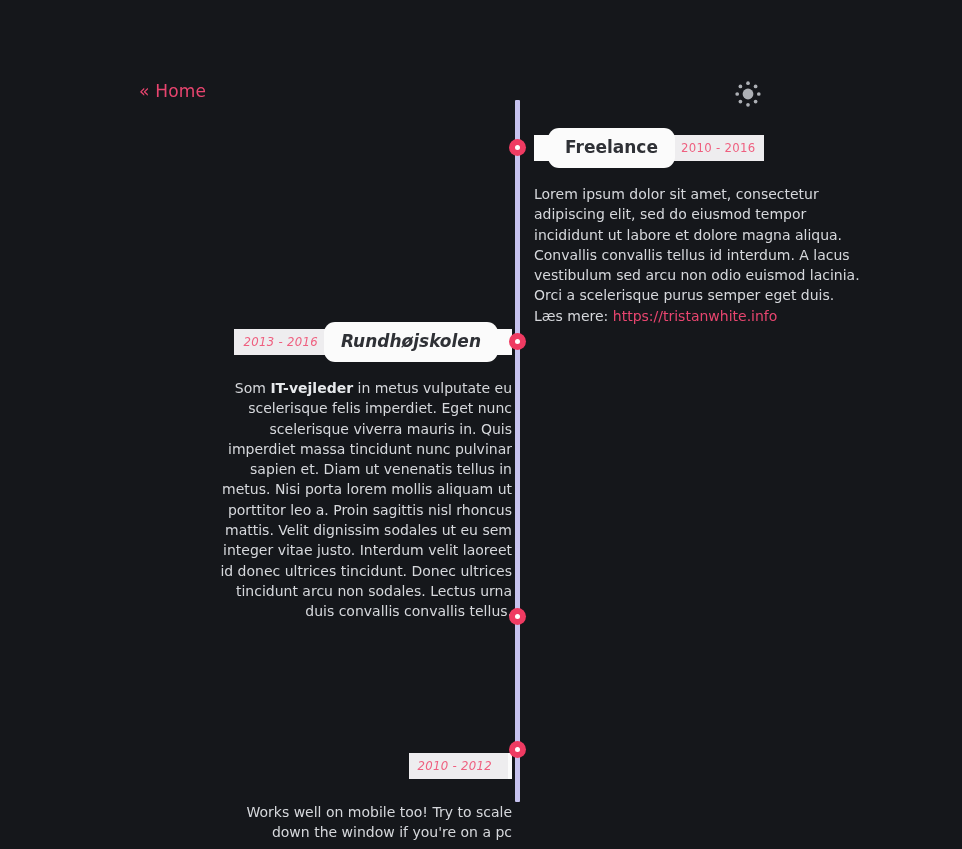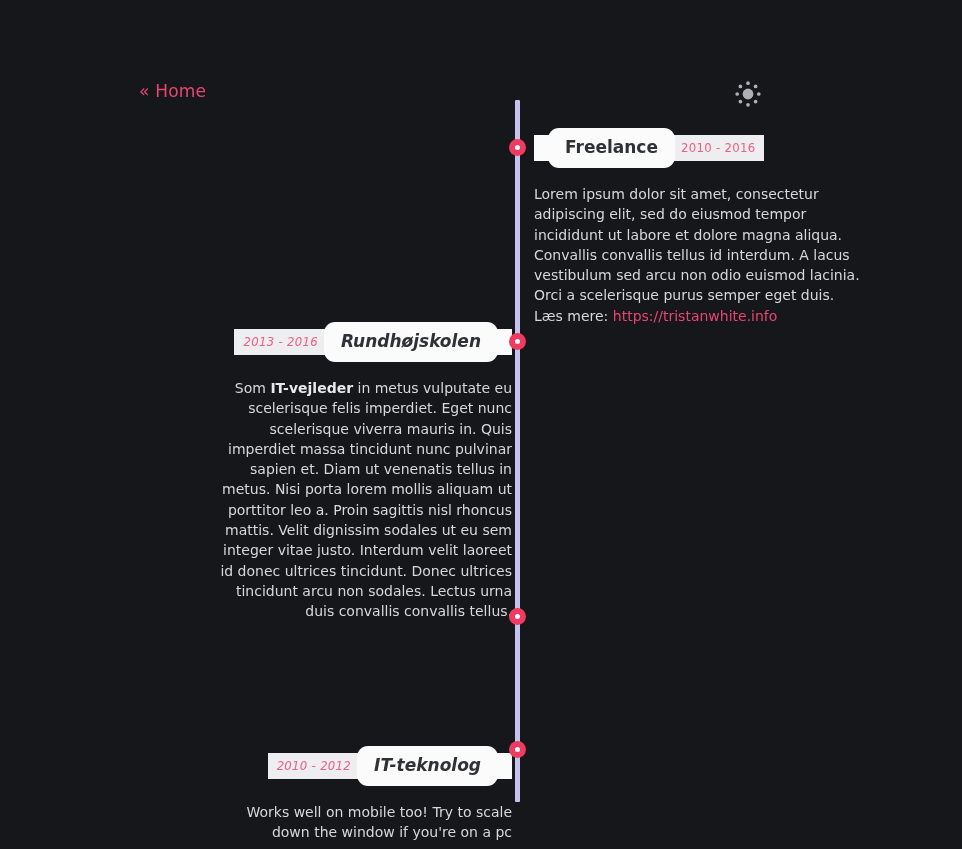--- a/index.html
+++ b/index.html
@@ -210,19 +210,18 @@
     </div>
     <div class="entry-body">
       <span>Som </span><b>IT-vejleder</b><span> in metus vulputate eu scelerisque felis imperdiet. Eget nunc scelerisque viverra mauris in. Quis imperdiet massa tincidunt nunc pulvinar sapien et. Diam ut venenatis tellus in metus. Nisi porta lorem mollis aliquam ut porttitor leo a. Proin sagittis nisl rhoncus mattis. Velit dignissim sodales ut eu sem integer vitae justo. Interdum velit laoreet id donec ultrices tincidunt. Donec ultrices tincidunt arcu non sodales. Lectus urna duis convallis convallis tellus.</span>
     </div>
   </div>
 
 
   <div class="entry left" style="top:747px">
     <div class="entry-head">
       <div class="date-badge">2010 - 2012</div>
-      <div class="title-pill">IT-teknolog</div>
       <div class="tail"></div>
     </div>
     <div class="entry-body">Works well on mobile too! Try to scale down the window if you're on a pc</div>
   </div>
 
 </div>
 
 </body></html>

